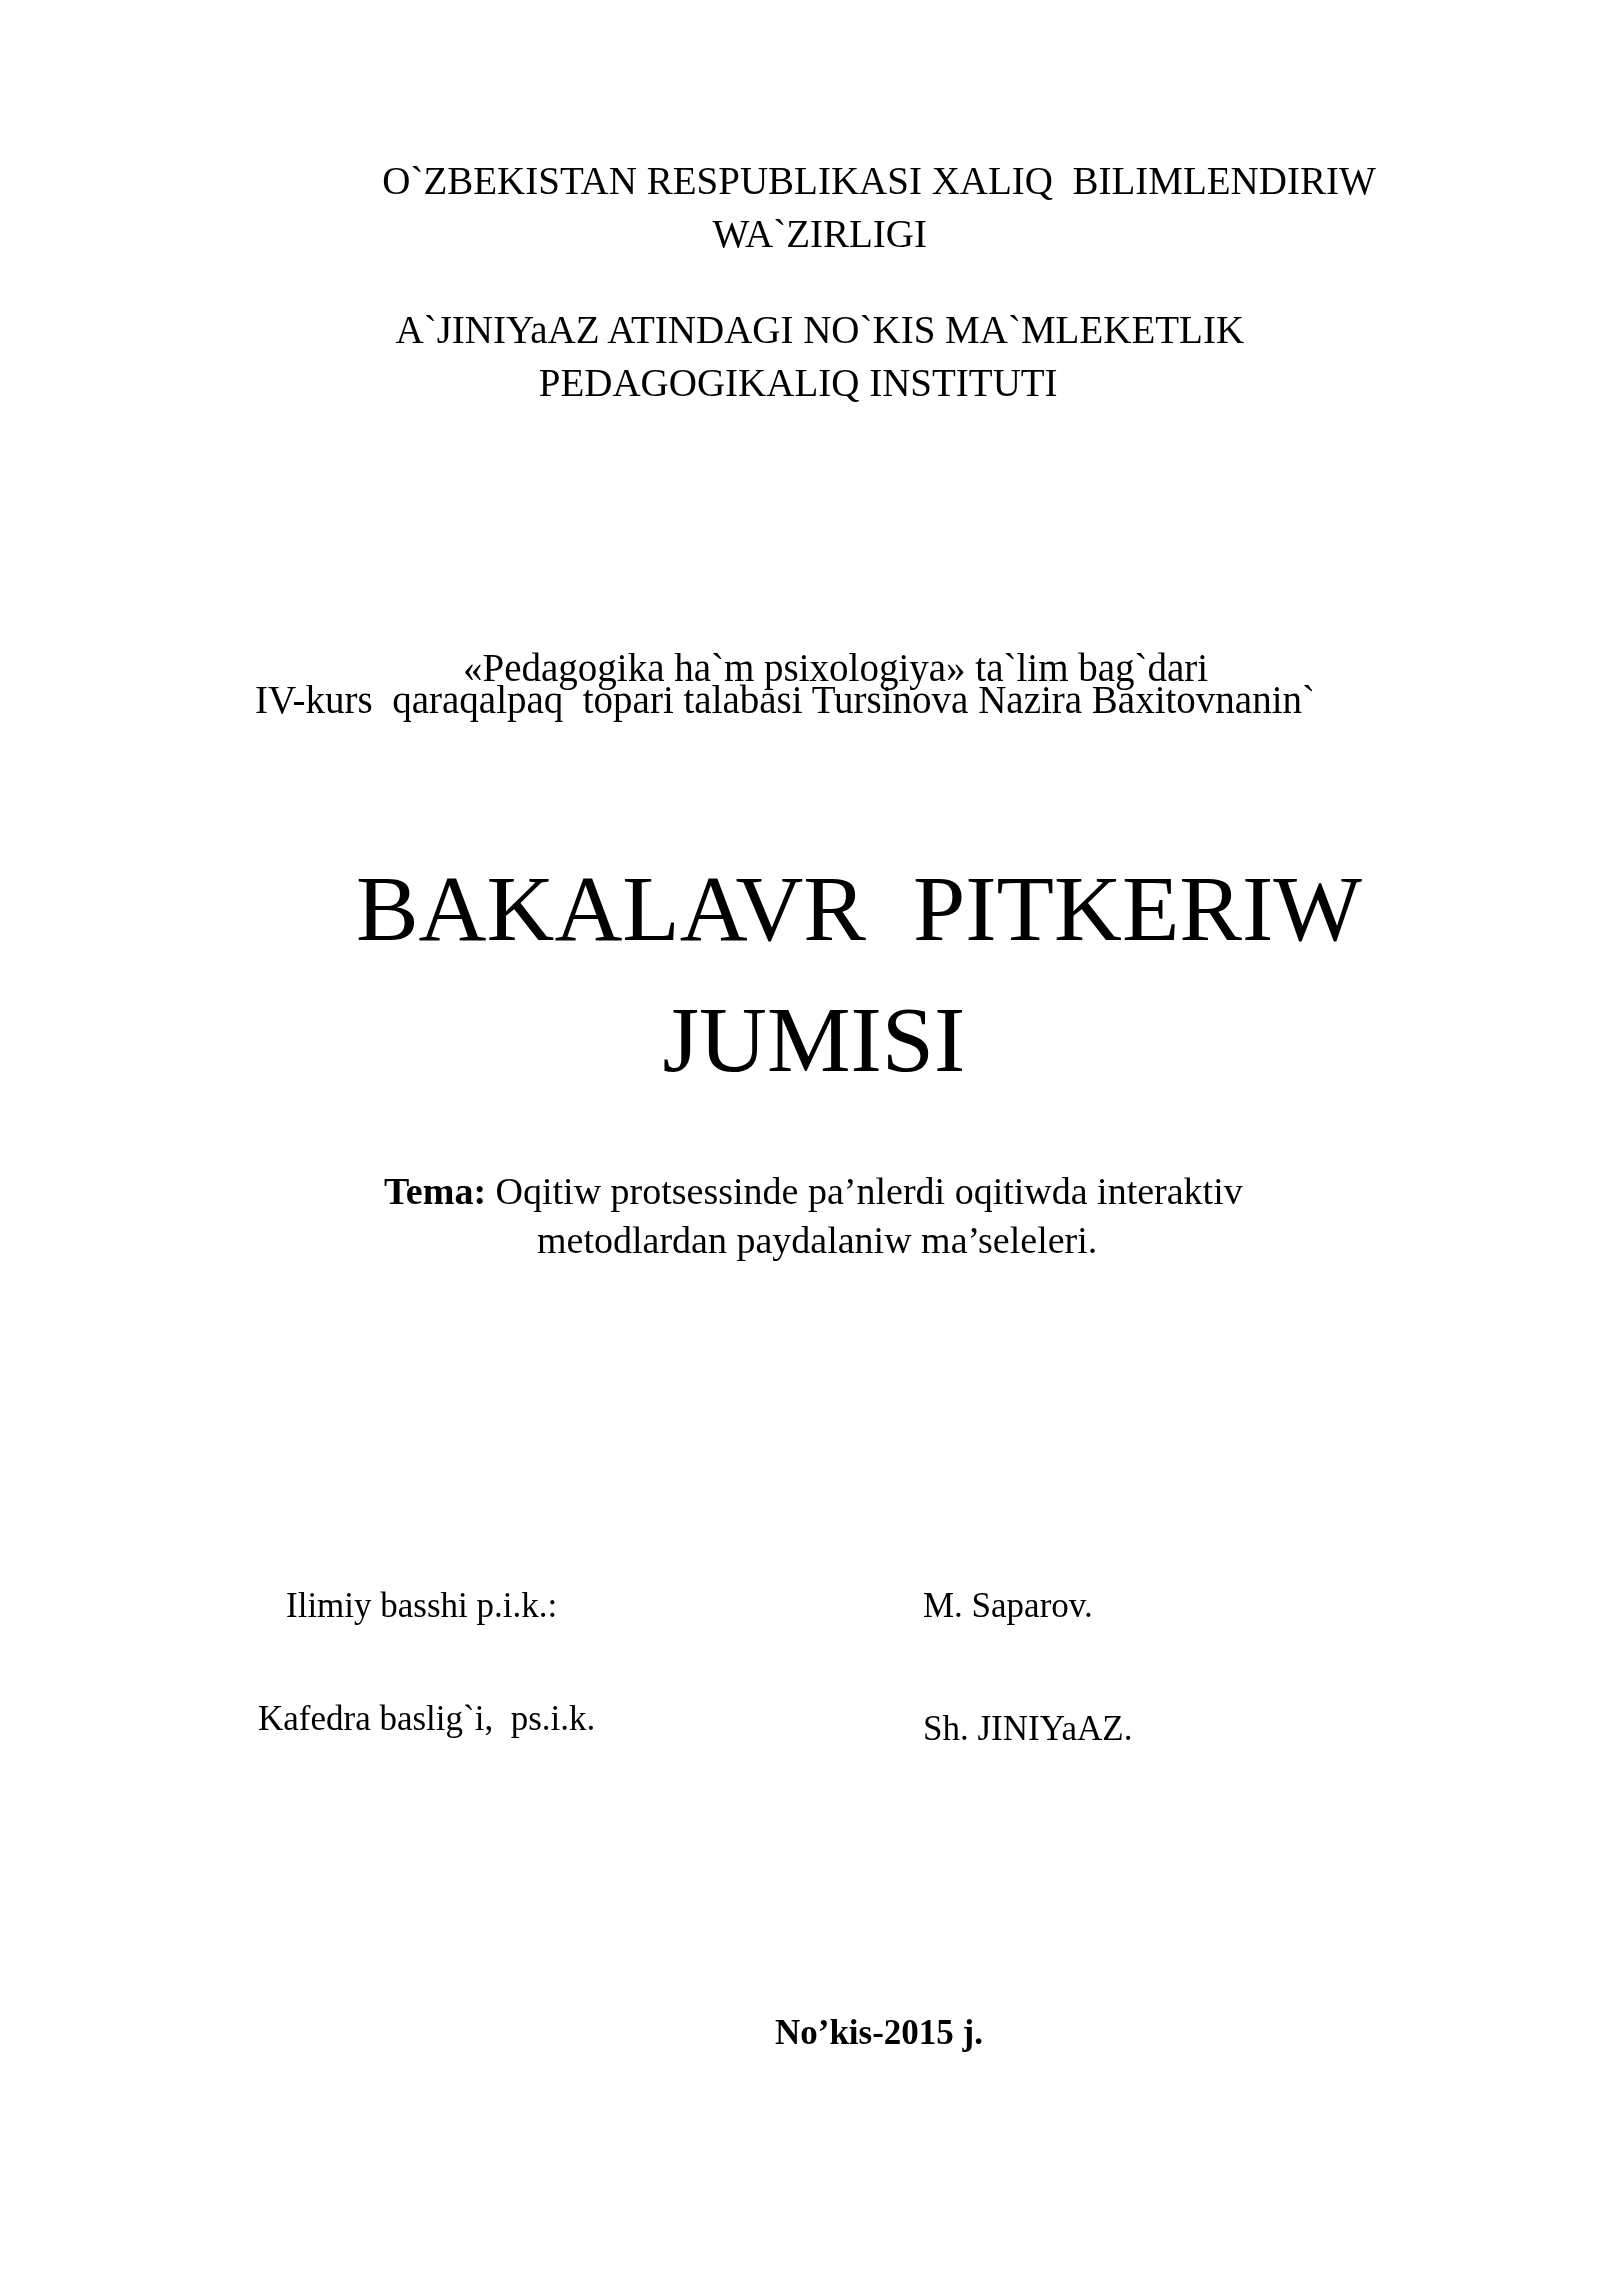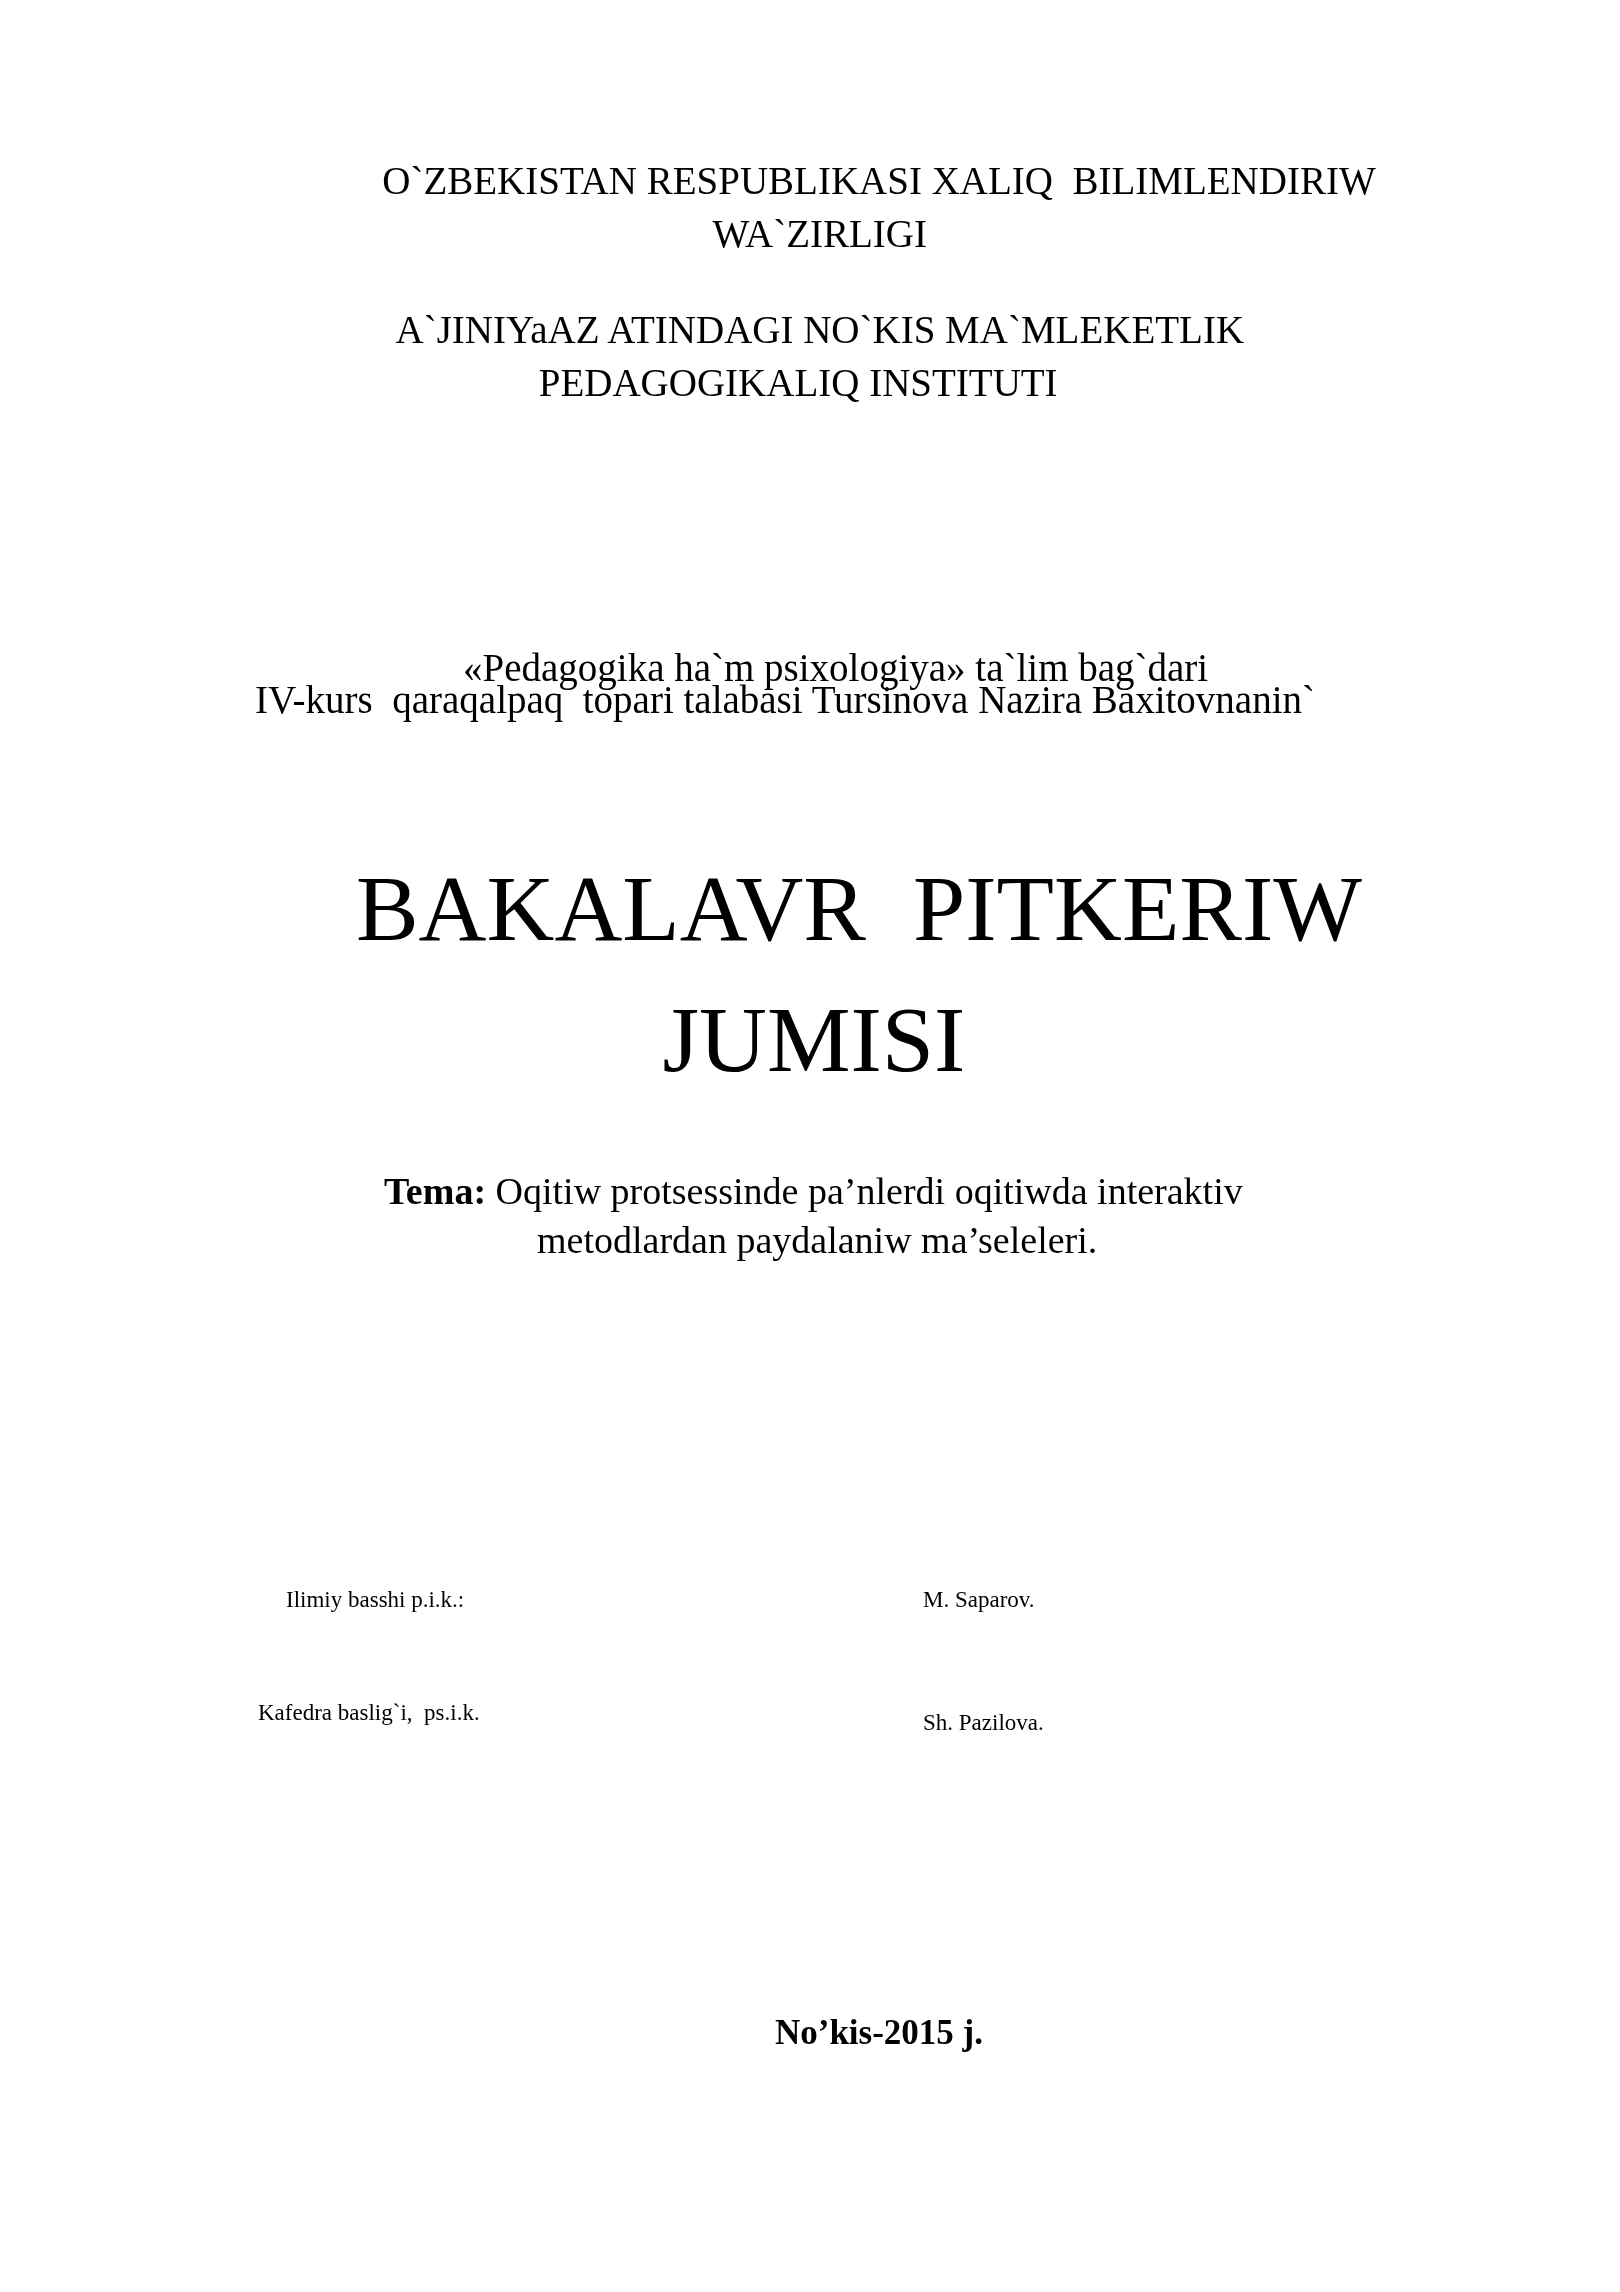--- a/index.html
+++ b/index.html
@@ -35,21 +35,21 @@
       width: 1620px;
       text-align: center;
     }
     .theme {
       font-size: 38px;
     }
     .theme b {
       font-weight: bold;
     }
     .sig {
-      font-size: 23px;
+      font-size: 35px;
     }
     .foot {
       font-size: 35px;
       font-weight: bold;
       left: 0;
       width: 1620px;
       text-align: center;
     }
   </style>
 </head>
@@ -79,19 +79,19 @@
 
   <div>
     <div class="line theme" style="top:1172px; left:384px;"><b>Tema:</b><span> Oqitiw protsessinde pa’nlerdi oqitiwda interaktiv</span></div>
     <div class="line theme" style="top:1221px; left:529px;margin-left:8px;">metodlardan paydalaniw ma’seleleri.</div>
   </div>
 
   <div>
     <div class="line sig" style="top:1588px; left:286px;">Ilimiy basshi p.i.k.:</div>
     <div class="line sig" style="top:1588px; left:923px;">M. Saparov.</div>
     <div class="line sig" style="top:1701px; left:251px;margin-left:7px;">Kafedra baslig`i,  ps.i.k.</div>
-    <div class="line sig" style="top:1711px; left:923px;">Sh. Pazilova.</div>
+    <div class="line sig" style="top:1711px; left:923px;">Sh. JINIYaAZ.</div>
   </div>
 
   <div class="line foot" style="top:2015px; left:69px;">No’kis-2015 j.</div>
 
 </div>
 
 
 </body></html>

